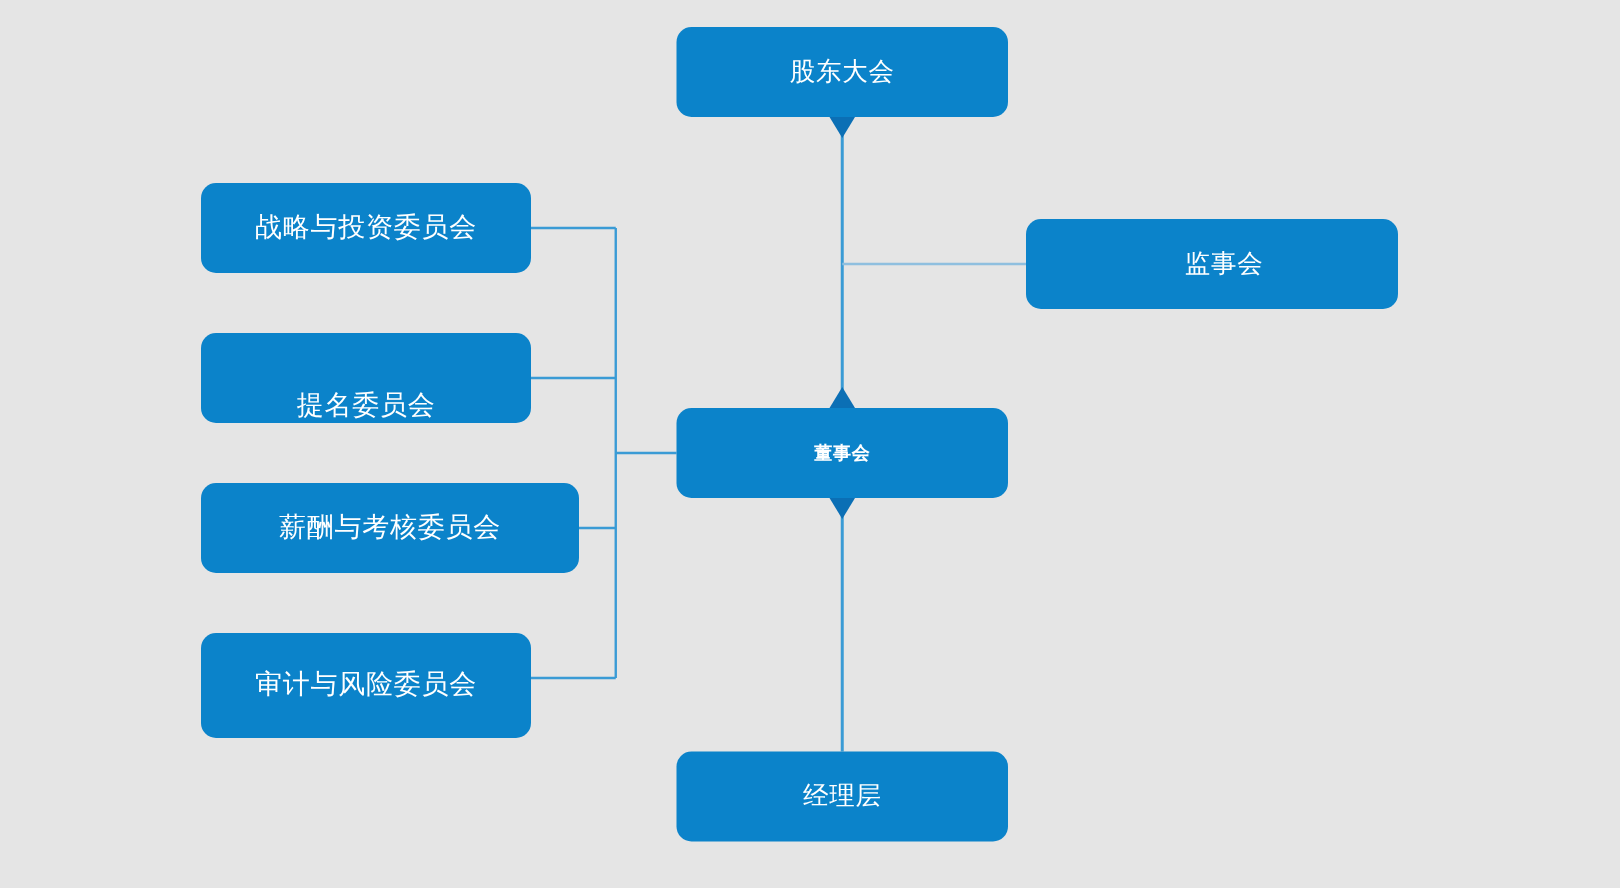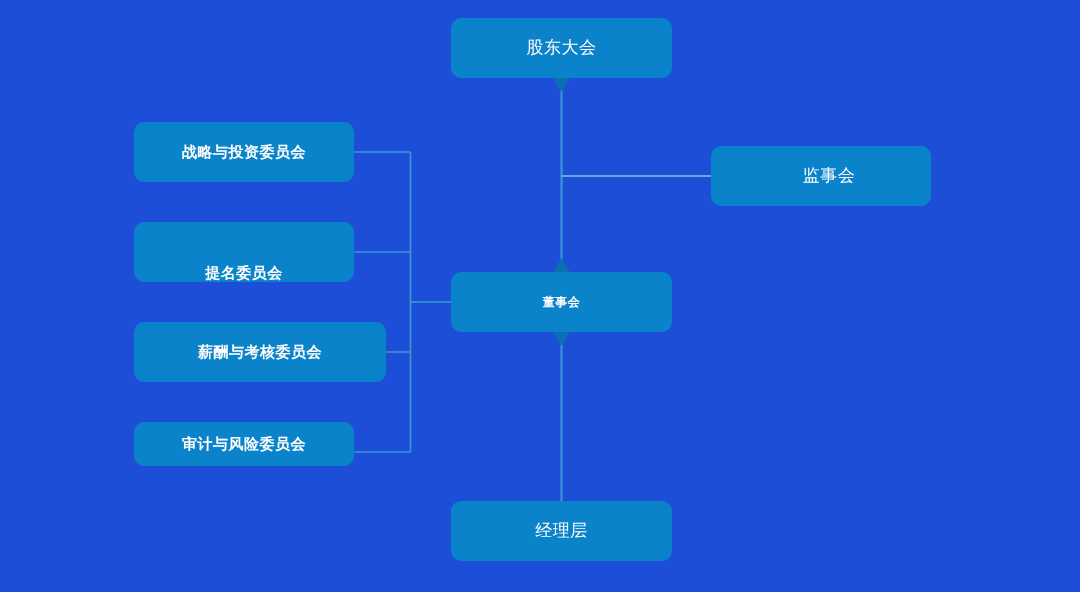--- a/index.html
+++ b/index.html
@@ -7,21 +7,21 @@
     padding: 0;
     background: #ffffff;
   }
   body {
     font-family: "Liberation Sans", "DejaVu Sans", sans-serif;
   }
   #org-chart {
     position: relative;
     width: 1080px;
     height: 592px;
-    background: #1d4ed8;
+    background: #e5e5e5;
     overflow: hidden;
   }
   .connector-layer {
     position: absolute;
     left: 0;
     top: 0;
     width: 1080px;
     height: 592px;
     pointer-events: none;
   }
@@ -47,22 +47,22 @@
   .node.level-supervisor .node-label,
   .node.level-management .node-label {
     font-size: 17px;
     font-weight: 400;
   }
   .node.level-board .node-label {
     font-size: 12px;
     font-weight: 700;
   }
   .node.level-committee .node-label {
-    font-size: 15px;
-    font-weight: 700;
+    font-size: 18px;
+    font-weight: 400;
   }
 </style>
 </head>
 <body>
 
 <div id="org-chart">
 
   <svg class="connector-layer" viewBox="0 0 1080 592" width="1080" height="592" xmlns="http://www.w3.org/2000/svg">
 
     <line x1="561.5" y1="78" x2="561.5" y2="272" stroke="#3a9bd5" stroke-width="2"></line>
@@ -83,21 +83,21 @@
     <line x1="354" y1="352" x2="410.5" y2="352" stroke="#3a9bd5" stroke-width="1.6"></line>
     <line x1="354" y1="452" x2="410.5" y2="452" stroke="#3a9bd5" stroke-width="1.6"></line>
 
     <line x1="410.5" y1="302" x2="451" y2="302" stroke="#3a9bd5" stroke-width="1.6"></line>
   </svg>
 
   <div class="node level-top" style="left:451px; top:18px; width:221px; height:60px;">
     <span class="node-label">股东大会</span>
   </div>
 
-  <div class="node level-supervisor" style="left:711px; top:146px; width:220px; height:60px;padding-left:16px;">
+  <div class="node level-supervisor" style="left:684px; top:146px; width:248px; height:60px;padding-left:16px;">
     <span class="node-label">监事会</span>
   </div>
 
   <div class="node level-board" style="left:451px; top:272px; width:221px; height:60px;">
     <span class="node-label">董事会</span>
   </div>
 
   <div class="node level-management" style="left:451px; top:501px; width:221px; height:60px;text-align:center;">
     <span class="node-label">经理层</span>
   </div>
@@ -107,17 +107,17 @@
   </div>
 
   <div class="node level-committee" style="left:134px; top:222px; width:220px; height:60px;align-items:flex-end;">
     <span class="node-label">提名委员会</span>
   </div>
 
   <div class="node level-committee" style="left:134px; top:322px; width:252px; height:60px;">
     <span class="node-label">薪酬与考核委员会</span>
   </div>
 
-  <div class="node level-committee" style="left:134px; top:422px; width:220px; height:44px;">
+  <div class="node level-committee" style="left:134px; top:422px; width:220px; height:70px;">
     <span class="node-label">审计与风险委员会</span>
   </div>
 
 </div>
 
 </body></html>

